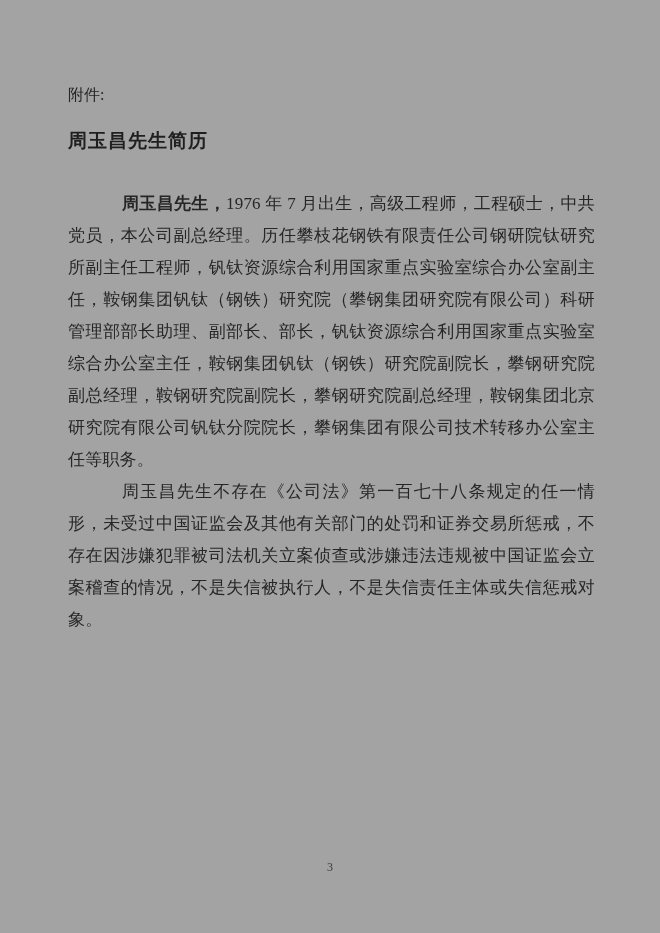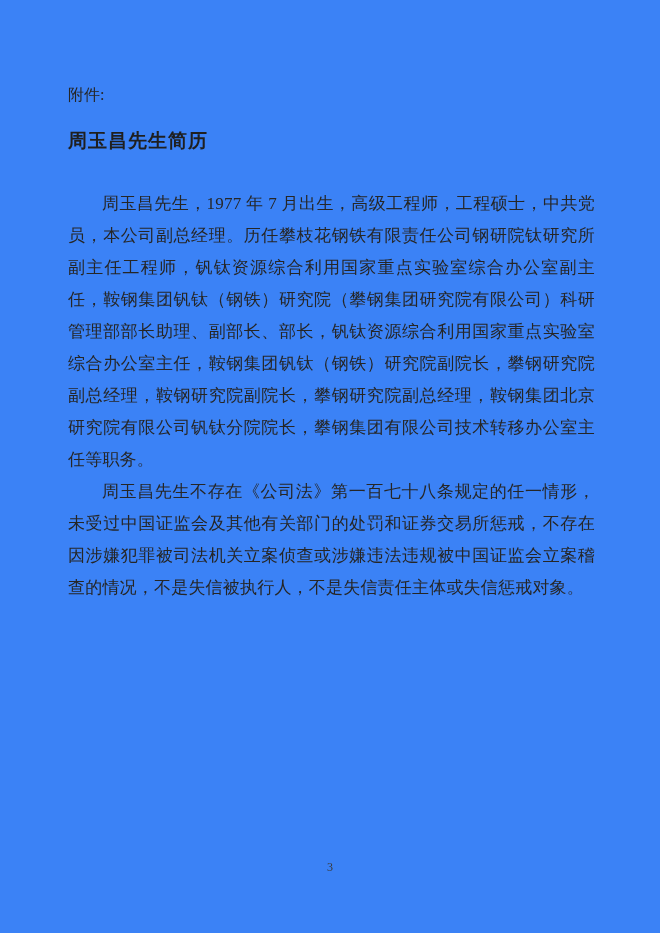--- a/index.html
+++ b/index.html
@@ -11,21 +11,21 @@
     height: 933px;
     background: #ffffff;
     font-family: "Liberation Serif", "DejaVu Serif", serif;
     color: #262626;
     position: relative;
     overflow: hidden;
   }
   .sheet {
     position: absolute;
     inset: 0;
-    background: #3b82f6;
+    background: #a3a3a3;
     padding-left: 20px;
   }
   .content {
     position: absolute;
     left: 68px;
     top: 84px;
     width: 527px;
   }
   .attachment-label {
     font-size: 16px;
@@ -41,21 +41,22 @@
   }
   .para {
     font-size: 17px;
     line-height: 32px;
     text-align: justify;
     text-indent: 2em;
     margin: 0;
     letter-spacing: 0.2px;
   }
   .para .lead {
-    font-weight: normal;
+    font-weight: bold;
+    margin-left: 20px;
   }
   .page-number {
     position: absolute;
     top: 860px;
     left: 0;
     width: 660px;
     text-align: center;
     font-size: 12px;
     color: #3a3a3a;
   }
@@ -63,21 +64,21 @@
 </head>
 <body>
 
 <div class="sheet">
   <div class="content">
 
     <div class="attachment-label">附件:</div>
 
     <h1 class="doc-title">周玉昌先生简历</h1>
 
-    <p class="para"><span class="lead">周玉昌先生，</span><span>1977 年 7 月出生，高级工程师，工程硕士，中共党员，本公司副总经理。历任攀枝花钢铁有限责任公司钢研院钛研究所副主任工程师，钒钛资源综合利用国家重点实验室综合办公室副主任，鞍钢集团钒钛（钢铁）研究院（攀钢集团研究院有限公司）科研管理部部长助理、副部长、部长，钒钛资源综合利用国家重点实验室综合办公室主任，鞍钢集团钒钛（钢铁）研究院副院长，攀钢研究院副总经理，鞍钢研究院副院长，攀钢研究院副总经理，鞍钢集团北京研究院有限公司钒钛分院院长，攀钢集团有限公司技术转移办公室主任等职务。</span></p>
+    <p class="para"><span class="lead">周玉昌先生，</span><span>1976 年 7 月出生，高级工程师，工程硕士，中共党员，本公司副总经理。历任攀枝花钢铁有限责任公司钢研院钛研究所副主任工程师，钒钛资源综合利用国家重点实验室综合办公室副主任，鞍钢集团钒钛（钢铁）研究院（攀钢集团研究院有限公司）科研管理部部长助理、副部长、部长，钒钛资源综合利用国家重点实验室综合办公室主任，鞍钢集团钒钛（钢铁）研究院副院长，攀钢研究院副总经理，鞍钢研究院副院长，攀钢研究院副总经理，鞍钢集团北京研究院有限公司钒钛分院院长，攀钢集团有限公司技术转移办公室主任等职务。</span></p>
 
     <p class="para"><span class="lead"></span><span>周玉昌先生不存在《公司法》第一百七十八条规定的任一情形，未受过中国证监会及其他有关部门的处罚和证券交易所惩戒，不存在因涉嫌犯罪被司法机关立案侦查或涉嫌违法违规被中国证监会立案稽查的情况，不是失信被执行人，不是失信责任主体或失信惩戒对象。</span></p>
 
 
   </div>
 
   <div class="page-number">3</div>
 </div>
 
 </body></html>

